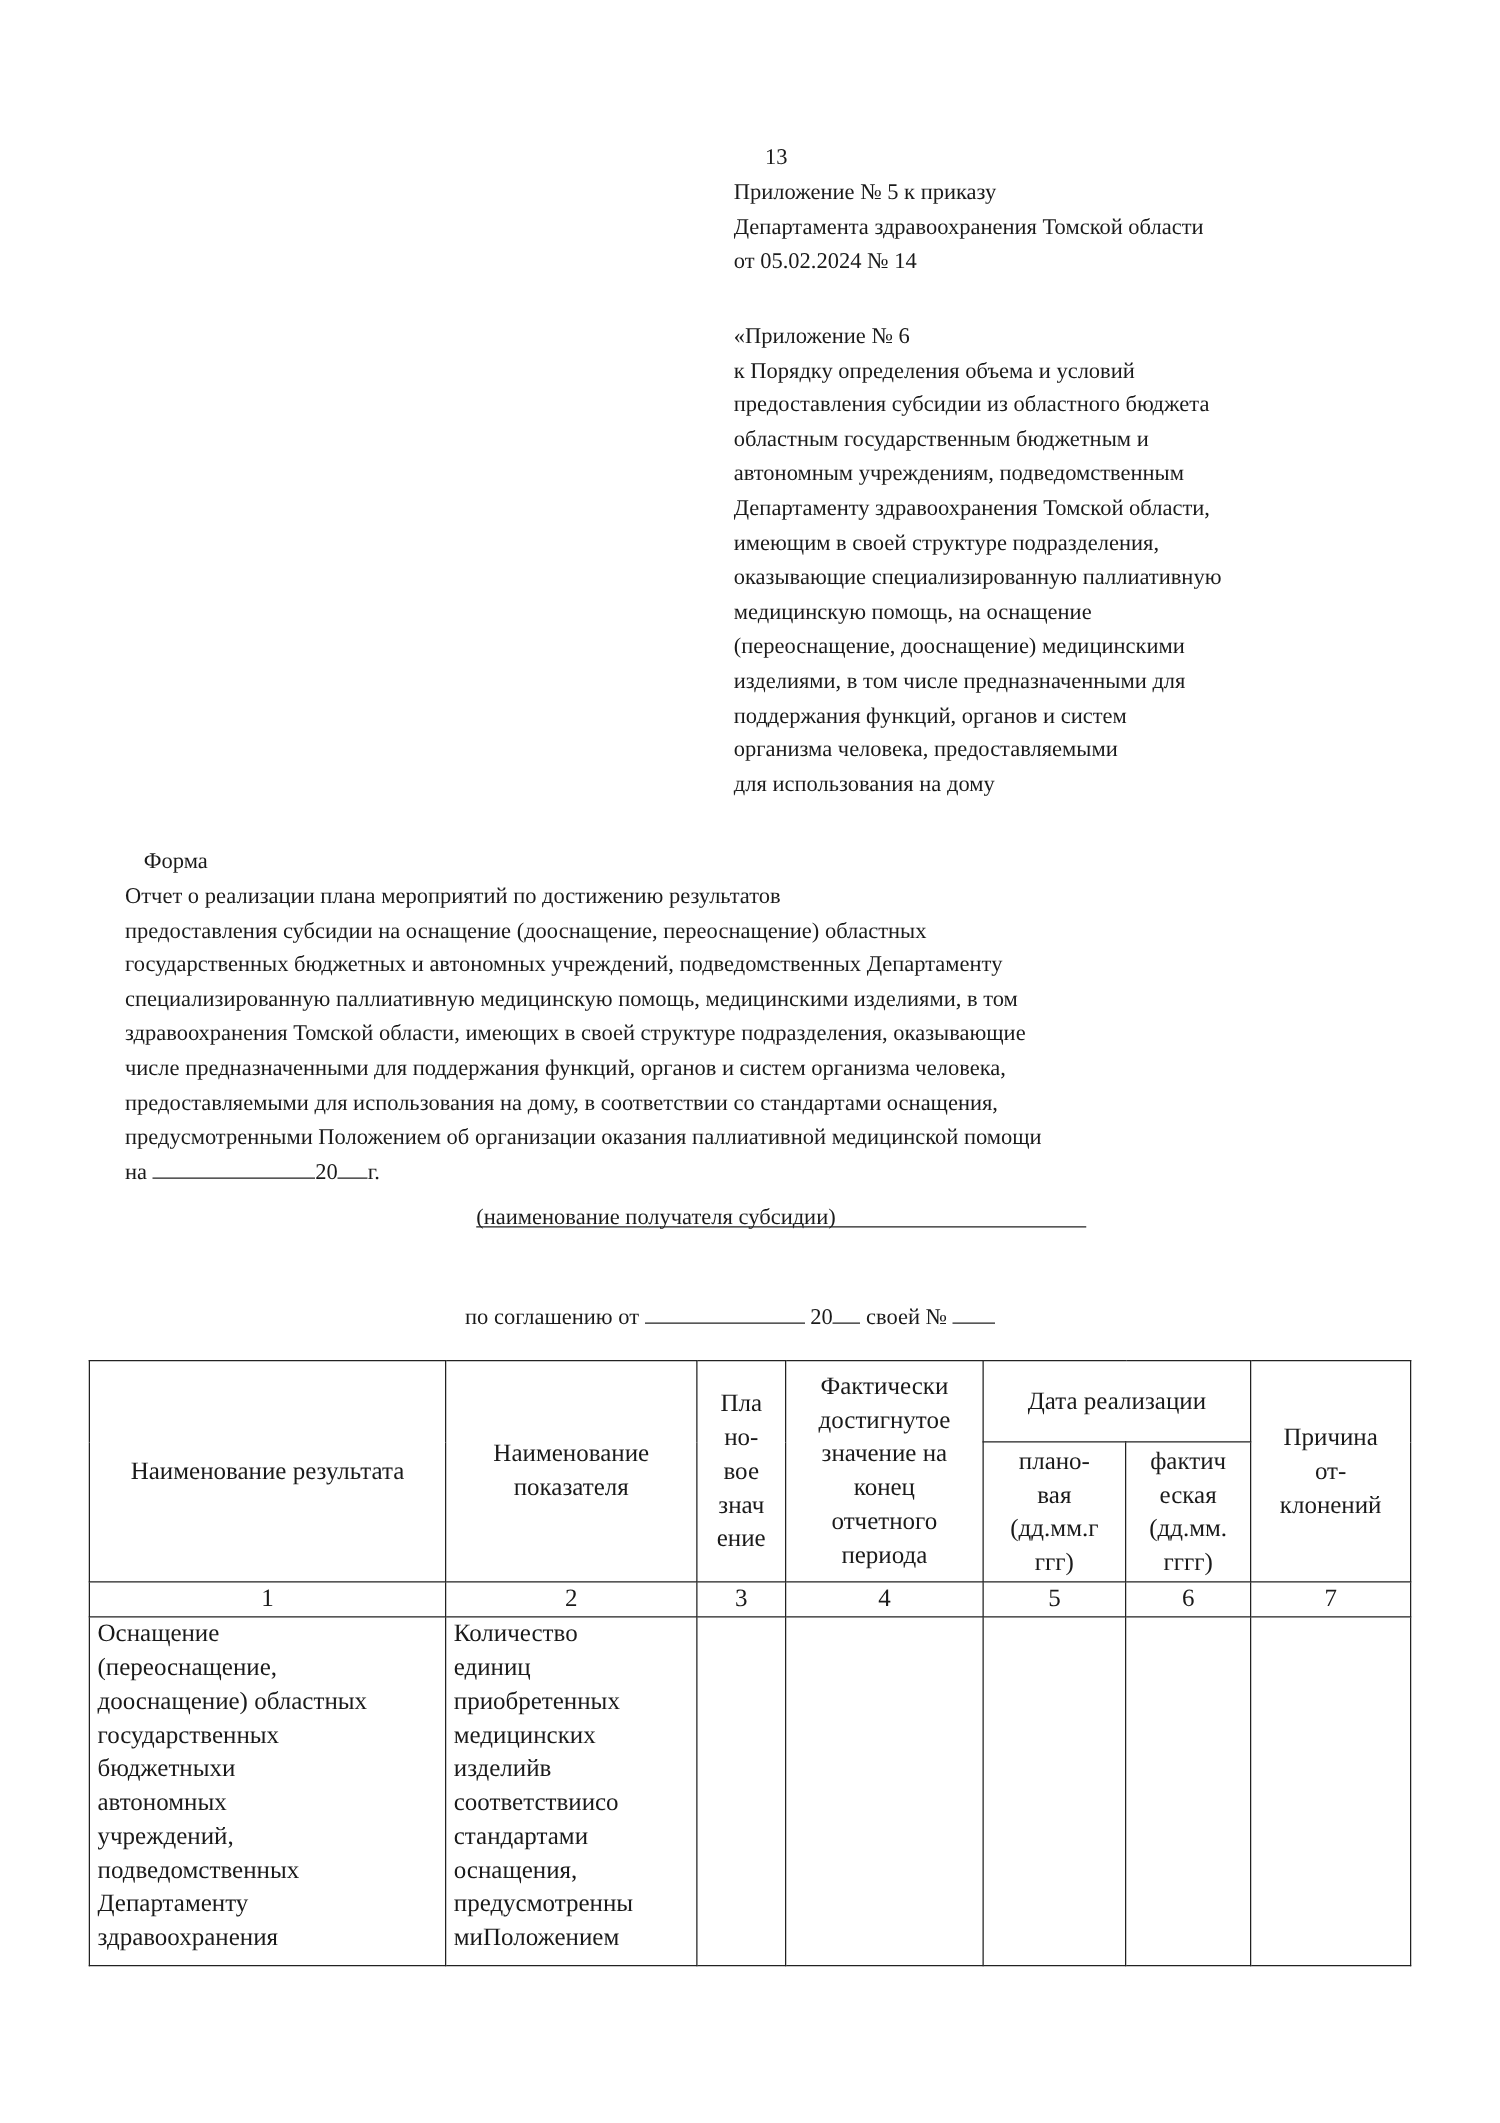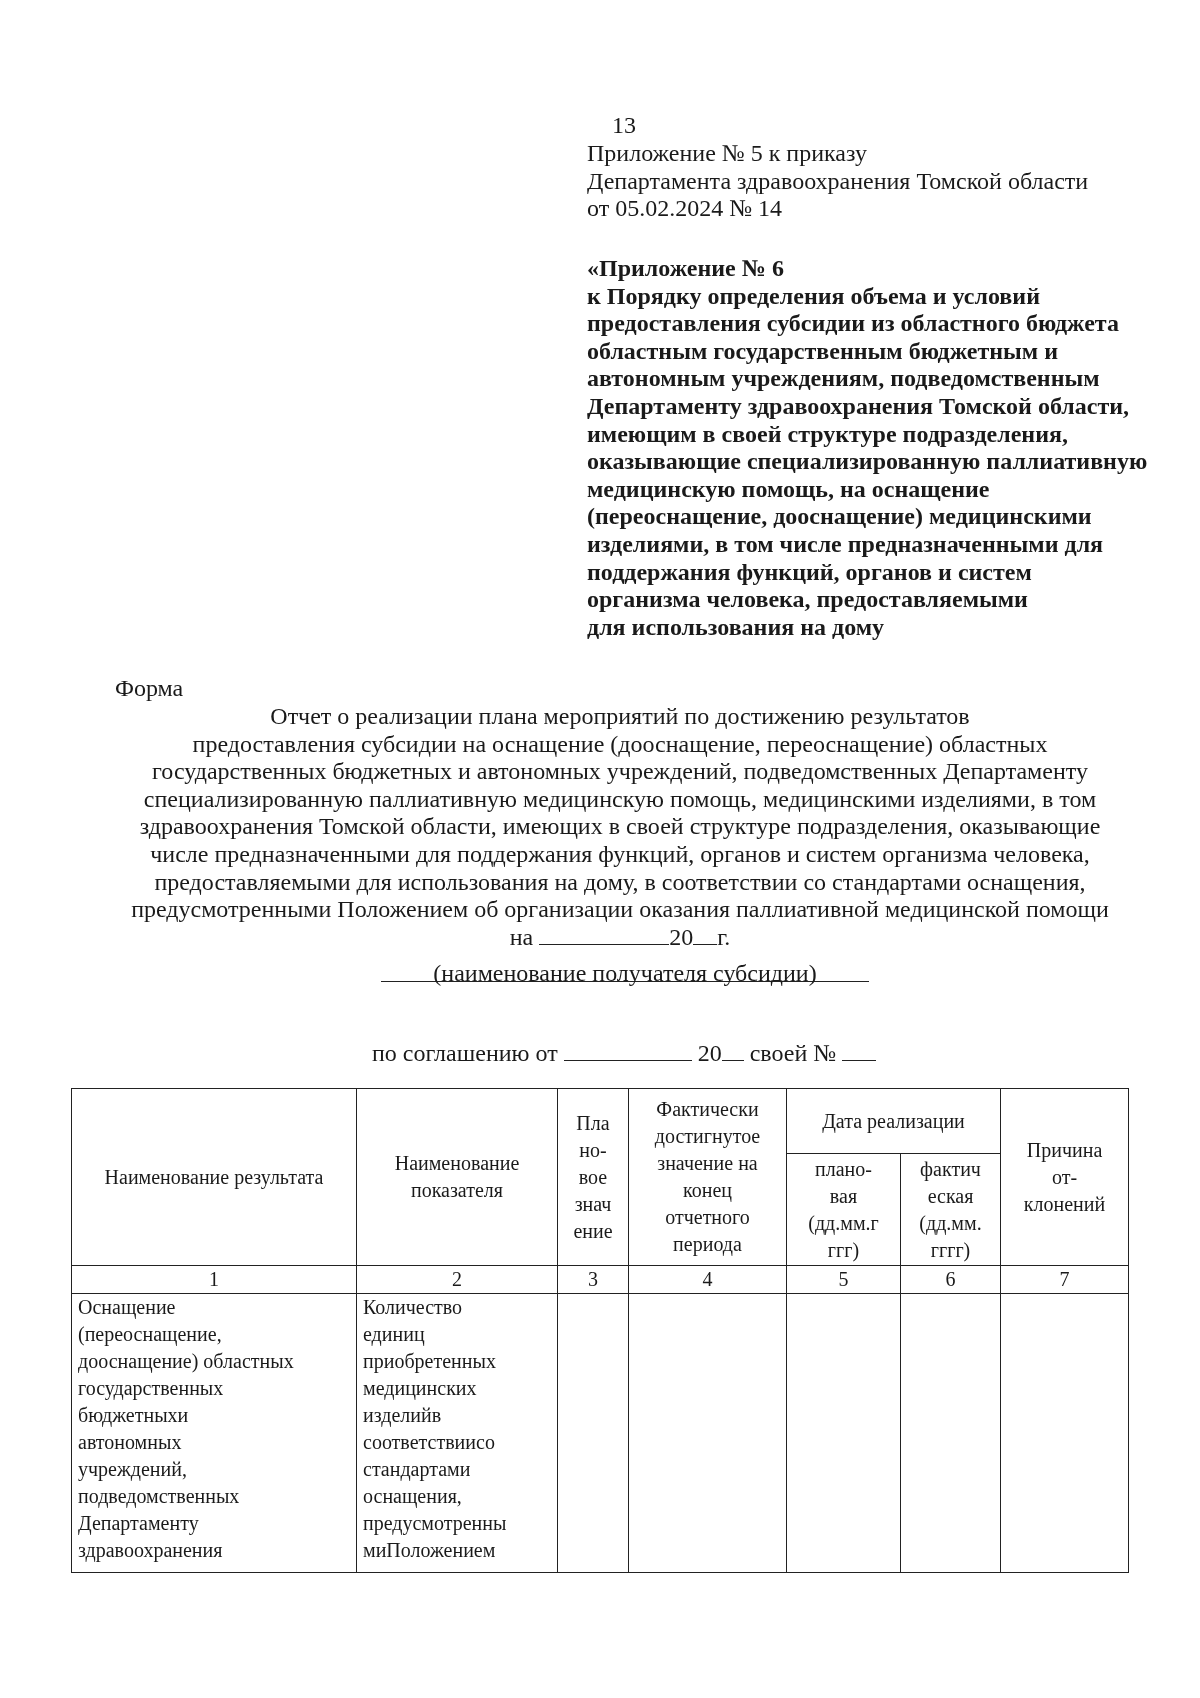--- a/index.html
+++ b/index.html
@@ -1,40 +1,40 @@
 <!DOCTYPE html>
 <html><head>
 <meta charset="utf-8">
 <style>
   html, body { margin:0; padding:0; background:#ffffff; }
   body { width:1200px; height:1698px; position:relative; overflow:hidden;
          font-family:"DejaVu Serif","Liberation Serif",serif; color:#1a1a1a; }
   .abs { position:absolute; }
-  .txt { font-family:"Liberation Serif","DejaVu Serif",serif; font-size:24px; line-height:27.6px; white-space:nowrap; }
+  .txt { font-family:"Liberation Serif","DejaVu Serif",serif; font-size:18px; line-height:27.6px; white-space:nowrap; }
   .right-block { left:587px; }
-  .center { text-align:center; }
+  .center { text-align:left; }
   .uline { display:inline-block; border-bottom:1.5px solid #222; height:18px; vertical-align:baseline; }
   table.report { position:absolute; left:71px; top:1088px; width:1057px; border-collapse:collapse;
                  font-family:"Liberation Serif","DejaVu Serif",serif; font-size:20px; line-height:27px; table-layout:fixed; }
   table.report td { border:1.5px solid #222; vertical-align:middle; text-align:center; padding:0 4px; }
   table.report td.body { vertical-align:top; text-align:left; padding:0 6px; }
   .jl { display:flex; justify-content:flex-start; }
 </style>
 </head>
 <body>
 
 <div class="abs txt" style="left:612px; top:112px;">13</div>
 
 <div class="abs right-block" style="top:140px;">
   <div class="txt">Приложение № 5 к приказу</div>
   <div class="txt">Департамента здравоохранения Томской области</div>
   <div class="txt">от 05.02.2024  № 14</div>
 </div>
 
-<div class="abs right-block" style="top:255px;font-weight:bold;">
+<div class="abs right-block" style="top:255px;">
   <div class="txt">«Приложение № 6</div>
   <div class="txt">к Порядку определения объема и условий</div>
   <div class="txt">предоставления субсидии из областного бюджета</div>
   <div class="txt">областным государственным бюджетным и</div>
   <div class="txt">автономным учреждениям, подведомственным</div>
   <div class="txt">Департаменту здравоохранения Томской области,</div>
   <div class="txt">имеющим в своей структуре подразделения,</div>
   <div class="txt">оказывающие специализированную паллиативную</div>
   <div class="txt">медицинскую помощь, на оснащение</div>
   <div class="txt">(переоснащение, дооснащение) медицинскими</div>

